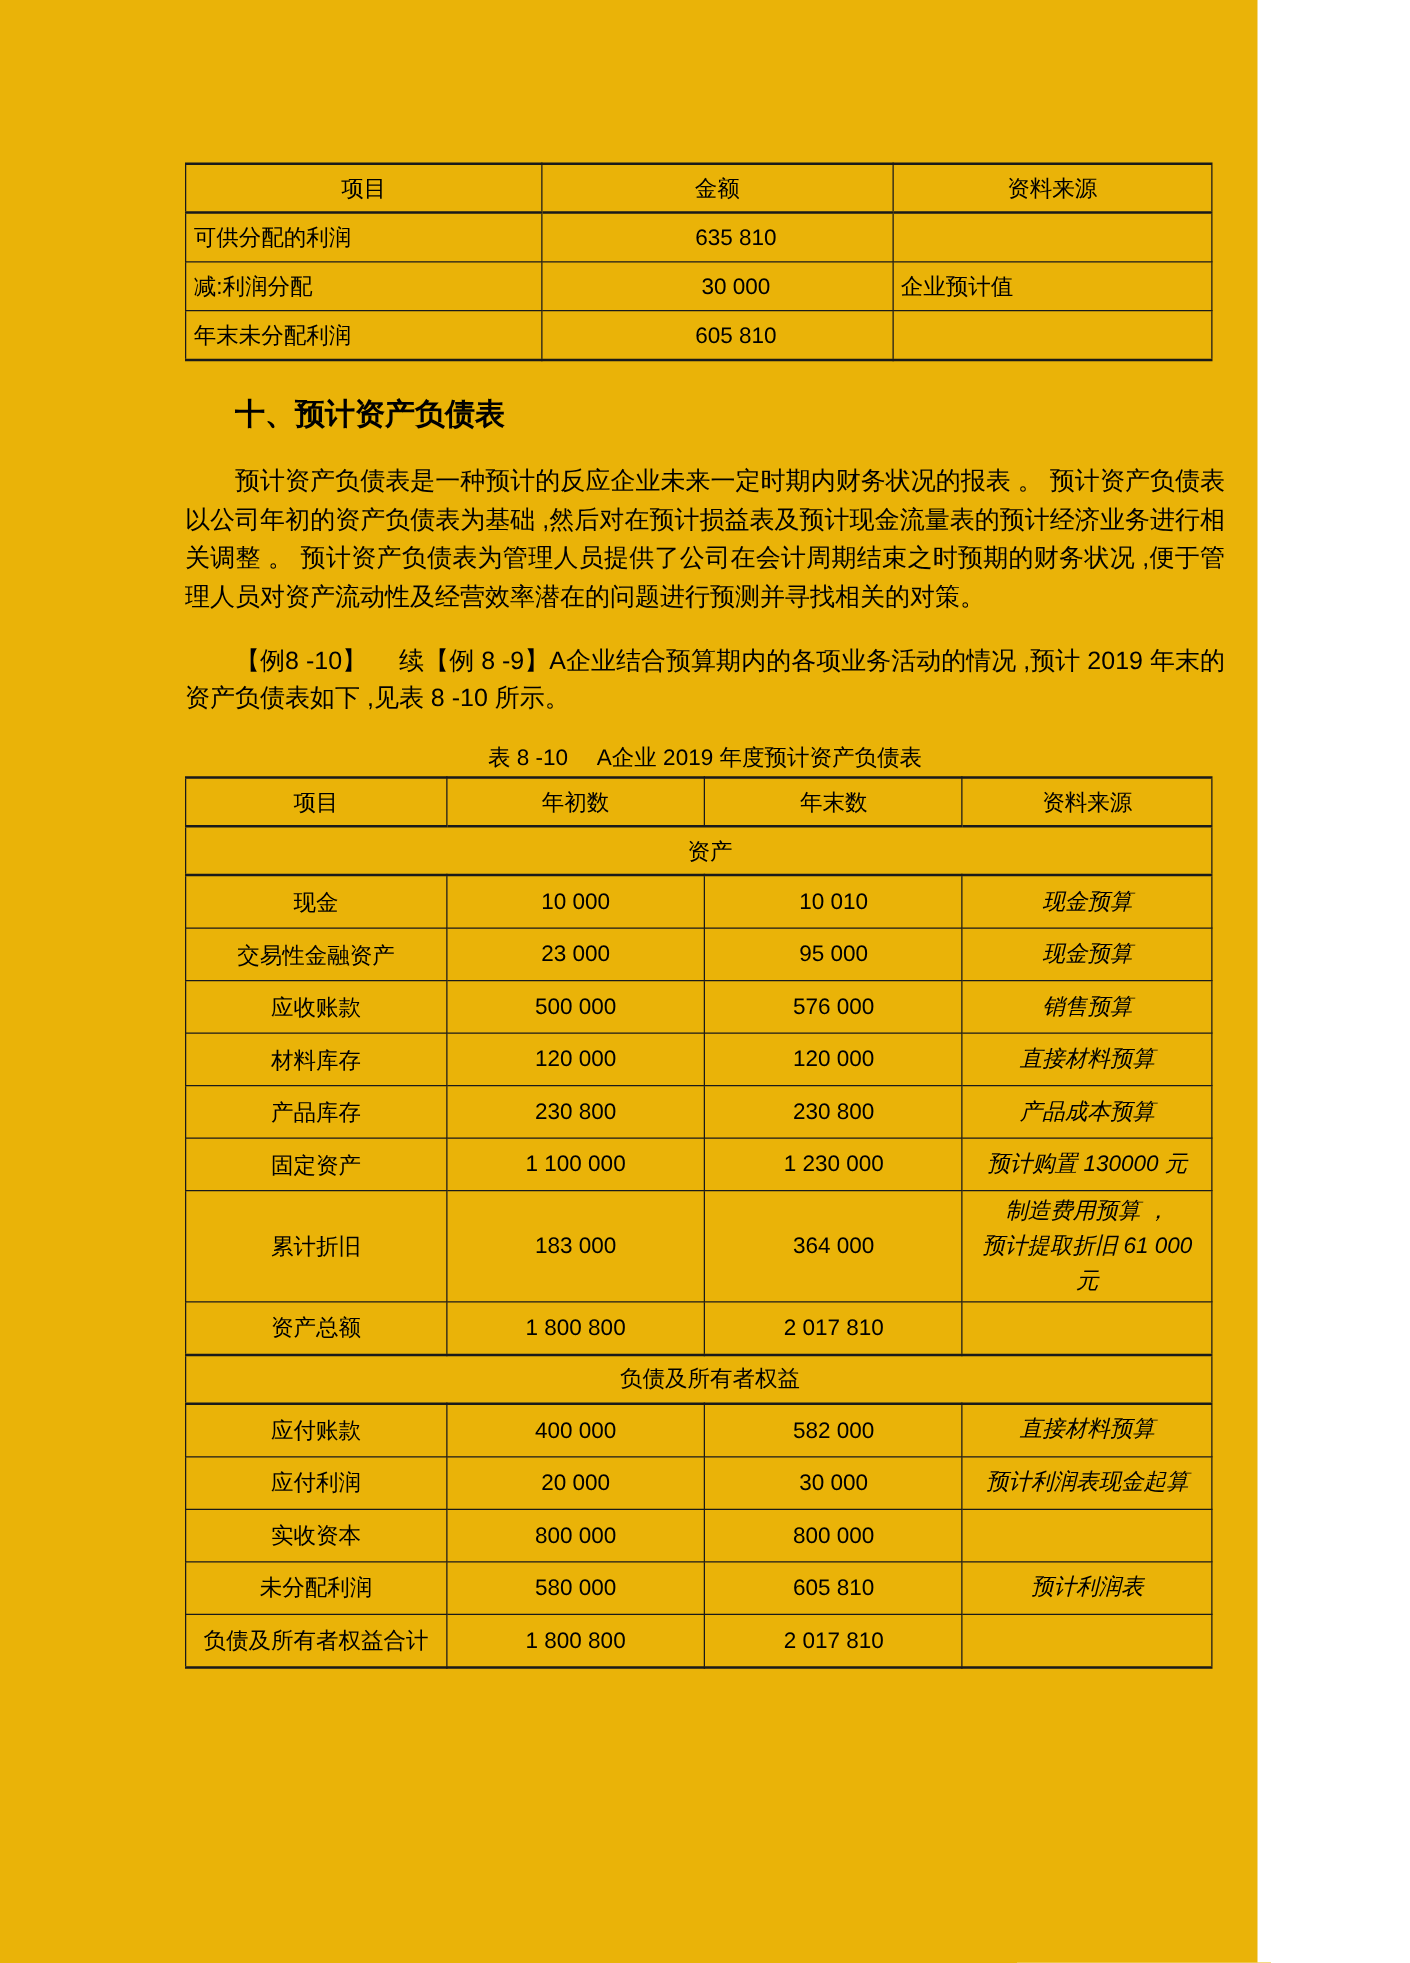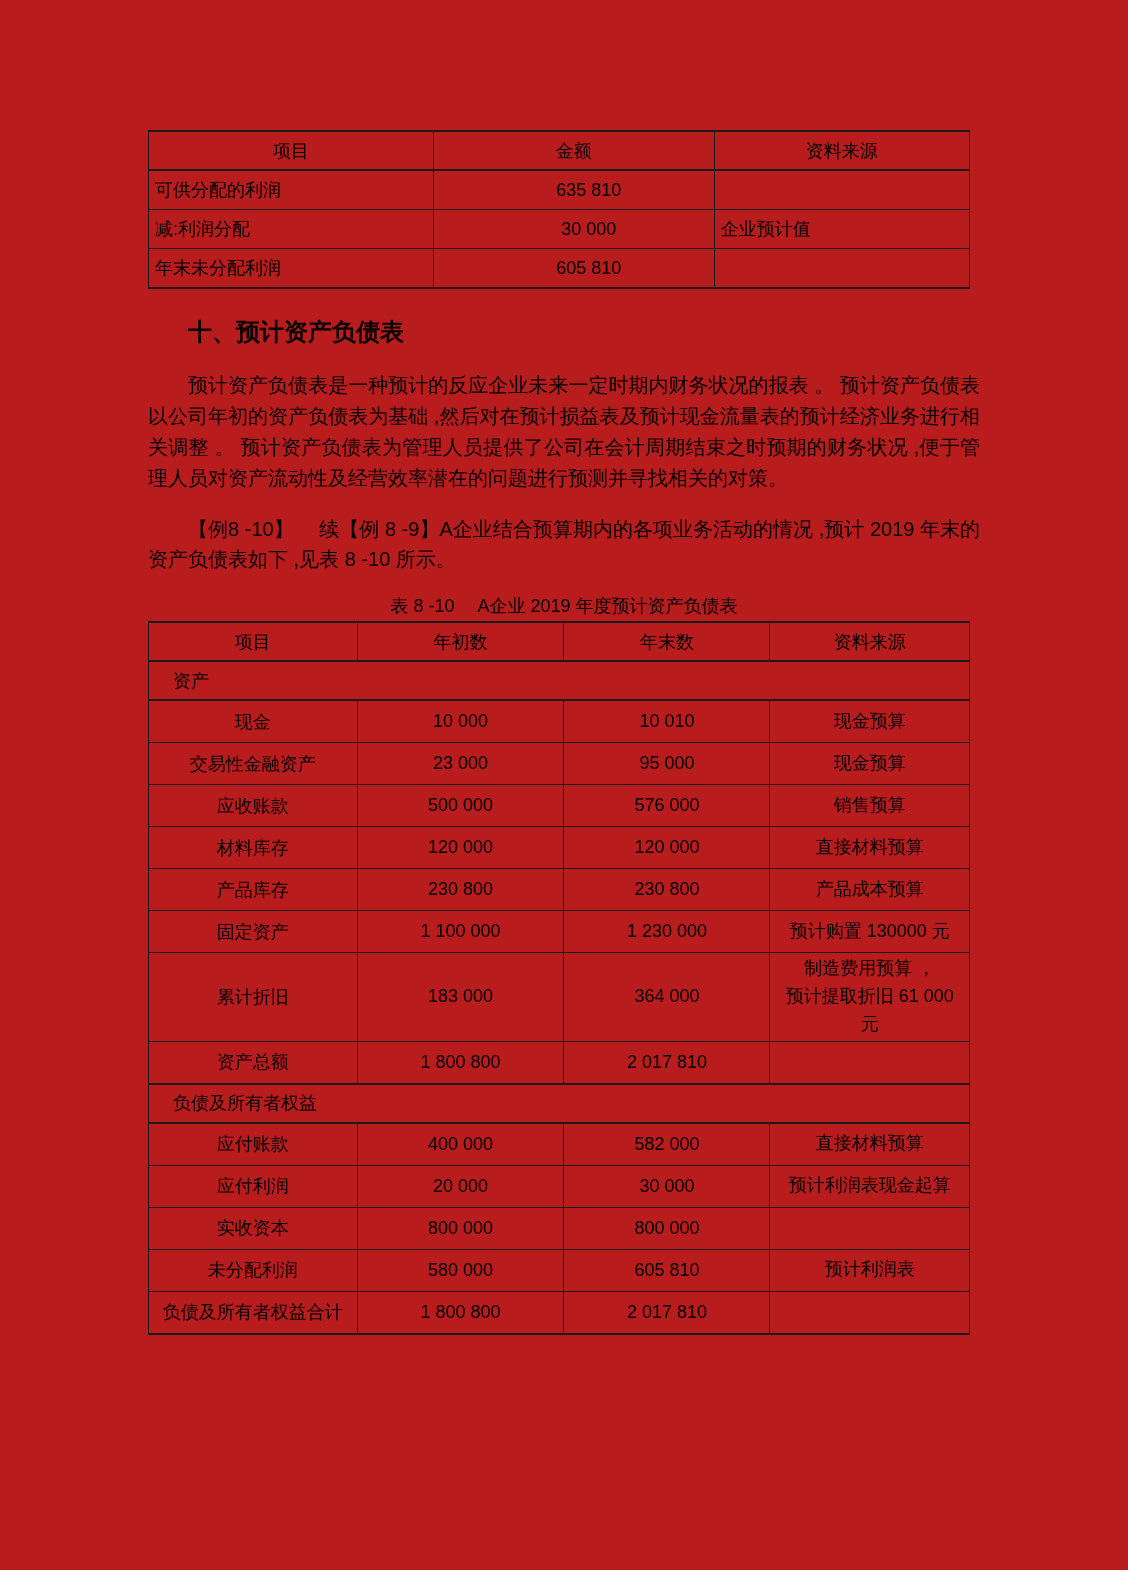--- a/index.html
+++ b/index.html
@@ -6,24 +6,24 @@
   body {
     width: 1128px;
     height: 1570px;
     background: #ffffff;
     color: #000000;
     font-family: "Liberation Sans", sans-serif;
     -webkit-font-smoothing: antialiased;
   }
   .page {
     position: relative;
-    width: 1128px;
+    width: 1006px;
     height: 1570px;
     overflow: hidden;
-    background: #b91c1c;
+    background: #eab308;
   }
   .content {
     position: absolute;
     left: 148px;
     top: 0;
     width: 832px;
   }
 
   
   table {
@@ -53,24 +53,24 @@
     border-bottom: 2px solid #1a1a1a;
   }
   .t1 td { height: 38px; border: 1px solid #1a1a1a; }
   .t2 td { height: 37px; border: 1px solid #1a1a1a; }
 
   .t1 td.item-cell   { text-align: left;  }
   .t1 td.amount-cell { text-align: center; padding-left: 36px; }
   .t1 td.source-cell { text-align: left;  }
 
   .t2 td.item-cell, .t2 td.amount-cell, .t2 td.source-cell { text-align: center; }
-  .t2 td.source-cell { white-space: pre-line; line-height: 1.55; padding: 2px 4px; }
+  .t2 td.source-cell { white-space: pre-line; line-height: 1.55; padding: 2px 4px; font-style: italic; }
   .t2 tr.tall td { height: 75px; }
   .t2 td.section-cell {
-    text-align: left;
+    text-align: center;
     padding-left: 24px;
     border-top: 2px solid #1a1a1a;
     border-bottom: 2px solid #1a1a1a;
   }
 
   
   .section-heading {
     margin: 27px 0 0 40px;
     font-size: 24px;
     line-height: 32px;

